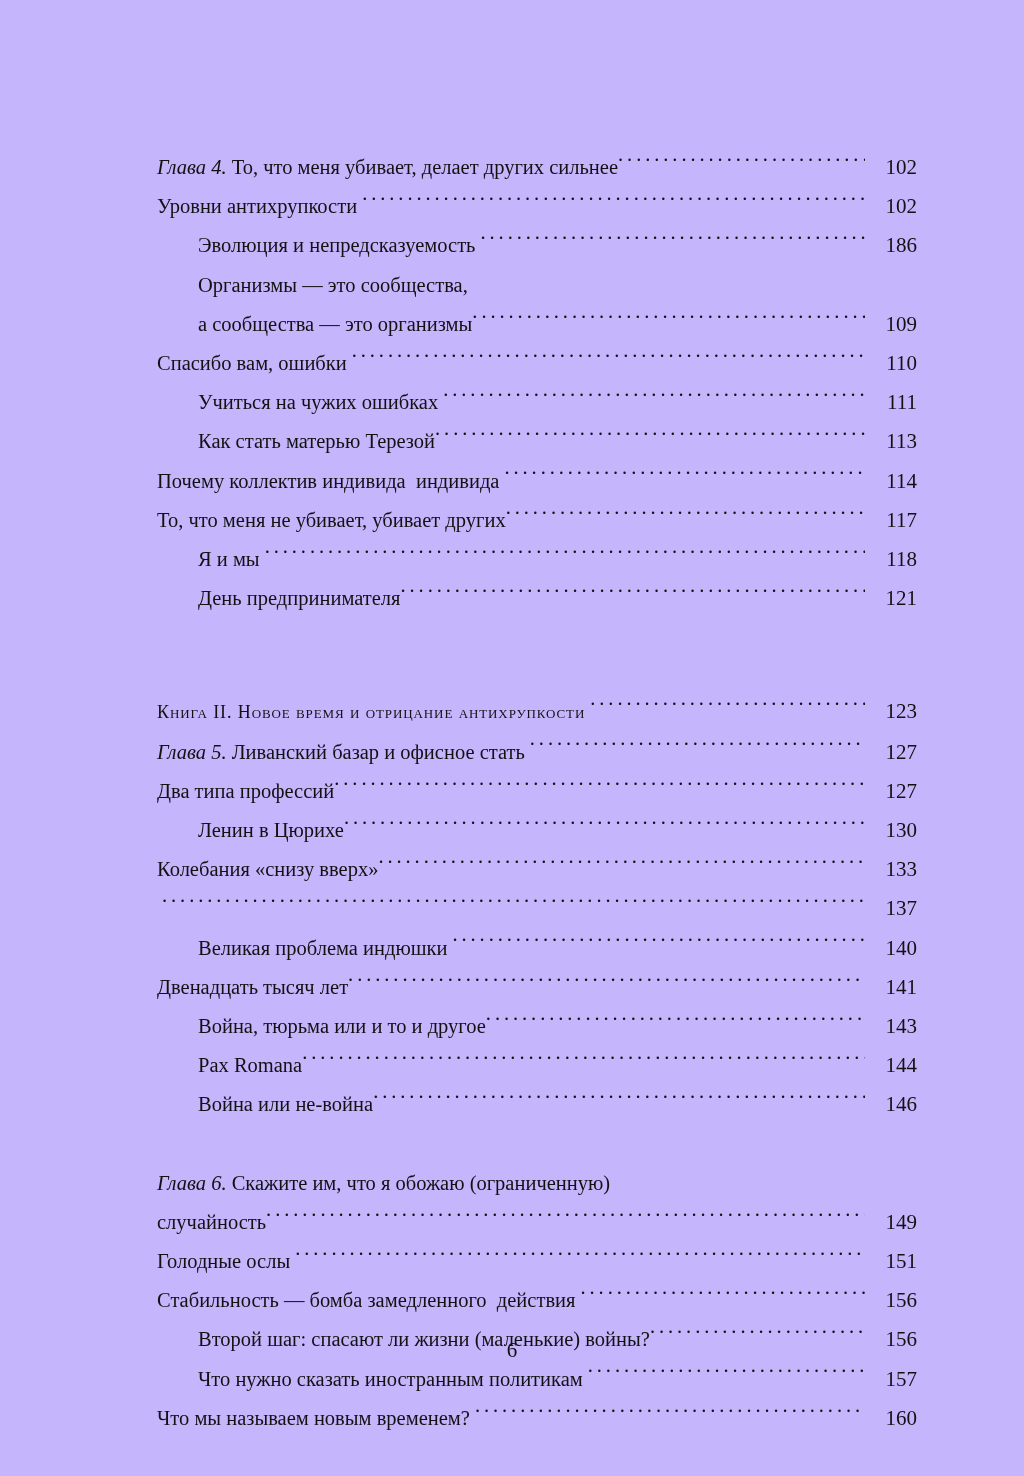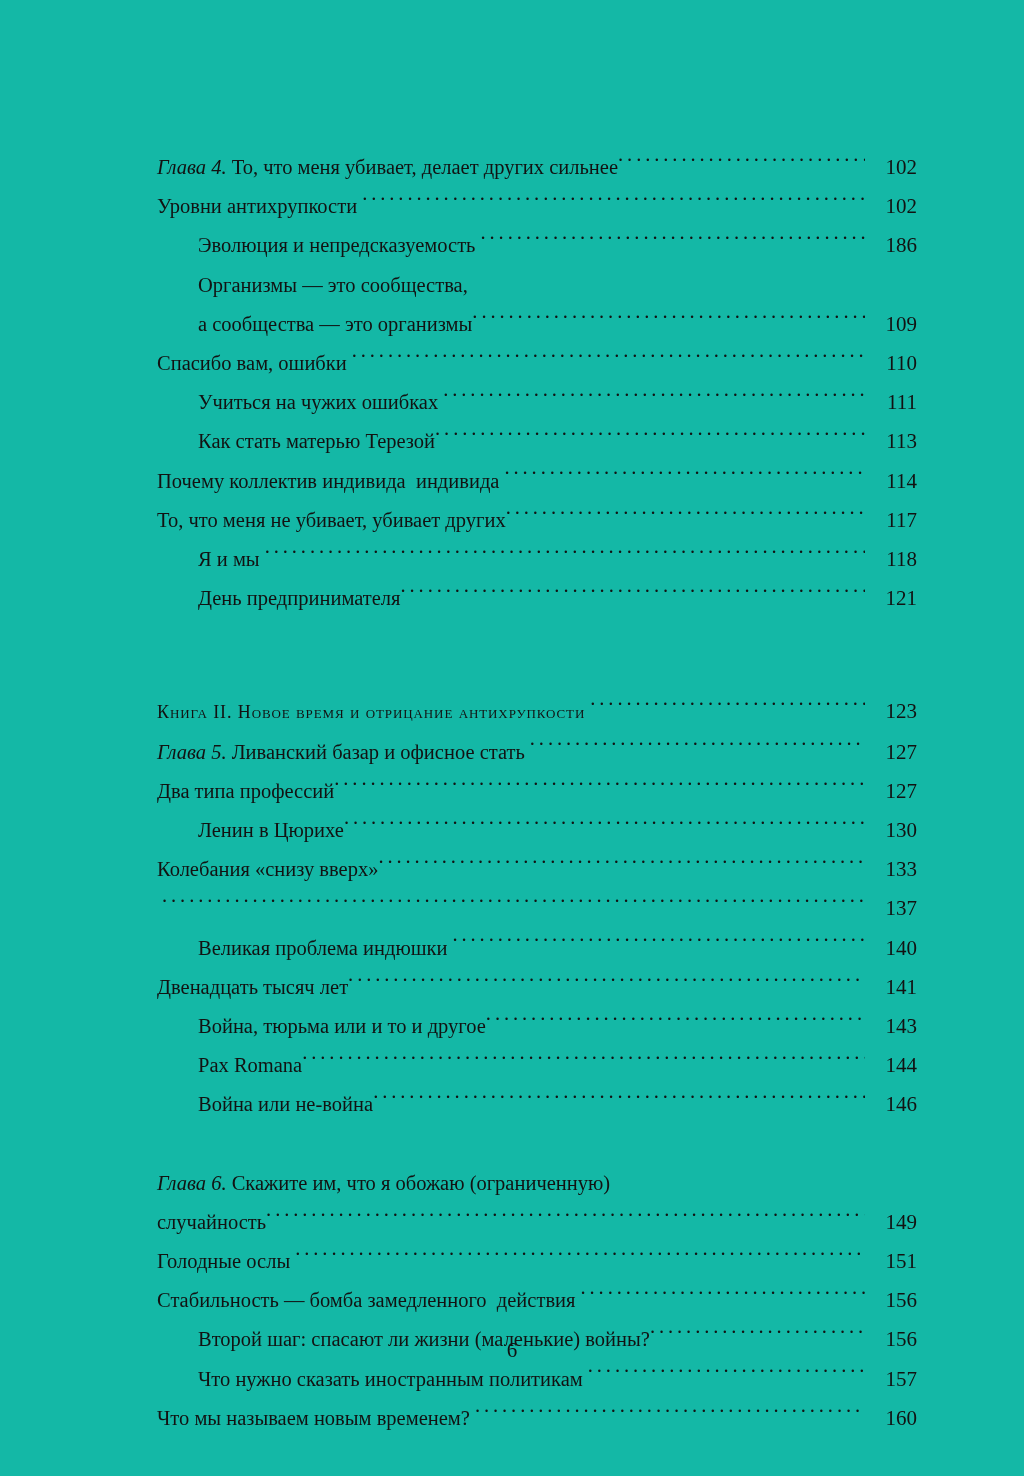--- a/index.html
+++ b/index.html
@@ -15,21 +15,21 @@
     position: relative;
     overflow: hidden;
   }
 
   #toc-page {
     position: absolute;
     left: 0;
     top: 0;
     width: 1024px;
     height: 1476px;
-    background: #14b8a6;
+    background: #c4b5fd;
   }
 
   #toc-list {
     position: absolute;
     left: 157px;
     top: 148px;
     width: 760px;
   }
 
   .toc-entry {

